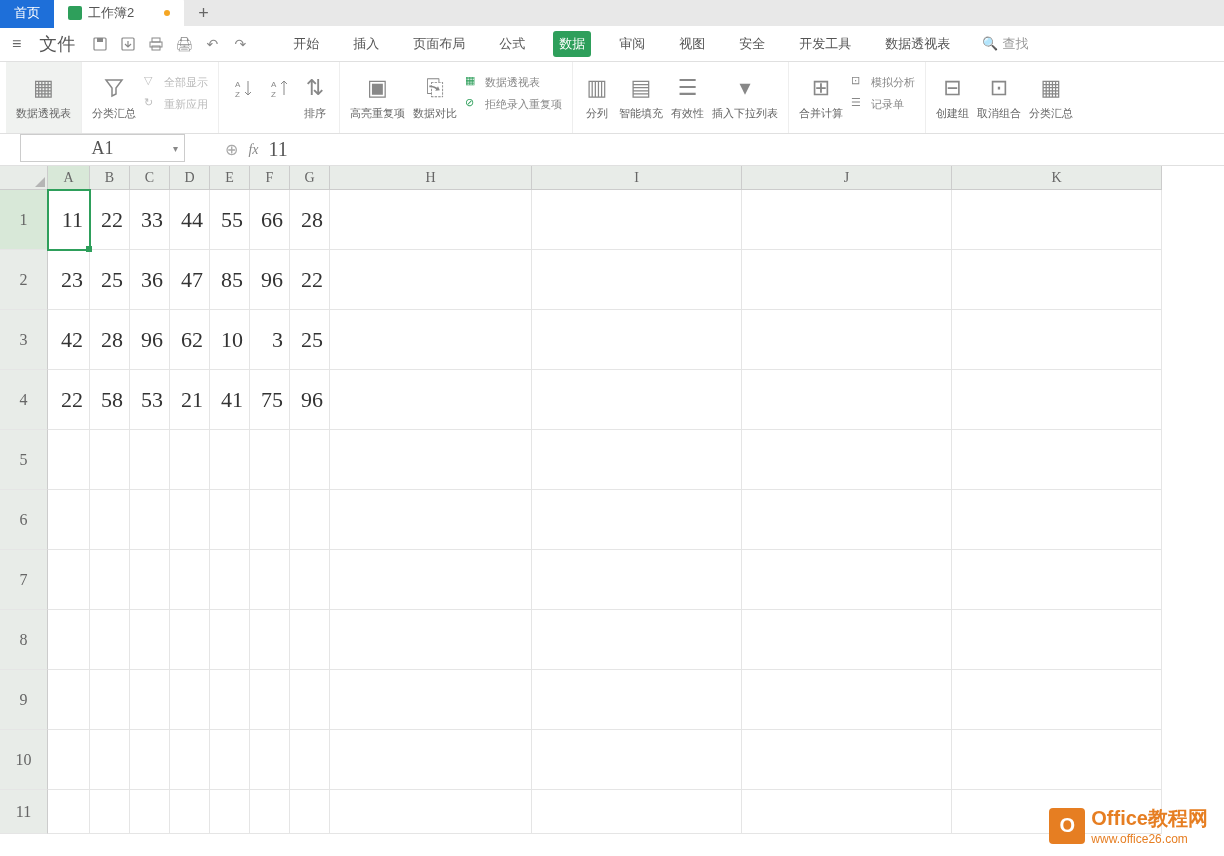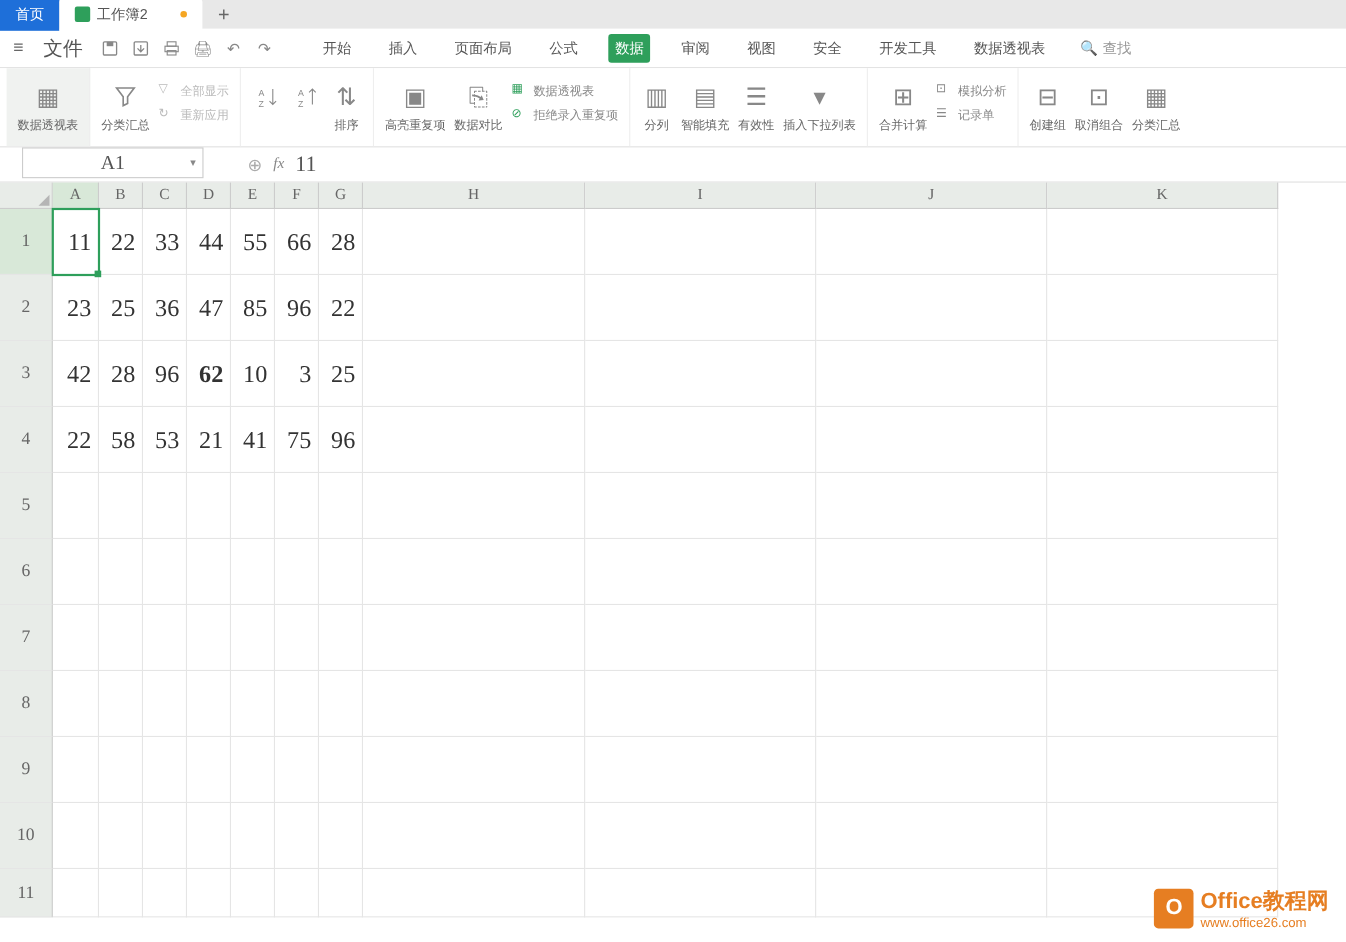--- a/index.html
+++ b/index.html
@@ -320,21 +320,21 @@
         <div class="cell" style="width: 202px;"></div>
         <div class="cell" style="width: 210px;"></div>
         <div class="cell" style="width: 210px;"></div>
         <div class="cell" style="width: 210px;"></div>
       </div>
       <div class="row" style="height: 60px;">
         <div class="rh">3</div>
         <div class="cell" style="width: 42px;">42</div>
         <div class="cell" style="width: 40px;">28</div>
         <div class="cell" style="width: 40px;">96</div>
-        <div class="cell" style="width: 40px; font-weight: bold;">62</div>
+        <div class="cell" style="width: 40px;">62</div>
         <div class="cell" style="width: 40px;">10</div>
         <div class="cell" style="width: 40px;">3</div>
         <div class="cell" style="width: 40px;">25</div>
         <div class="cell" style="width: 202px;"></div>
         <div class="cell" style="width: 210px;"></div>
         <div class="cell" style="width: 210px;"></div>
         <div class="cell" style="width: 210px;"></div>
       </div>
       <div class="row" style="height: 60px;">
         <div class="rh">4</div>

